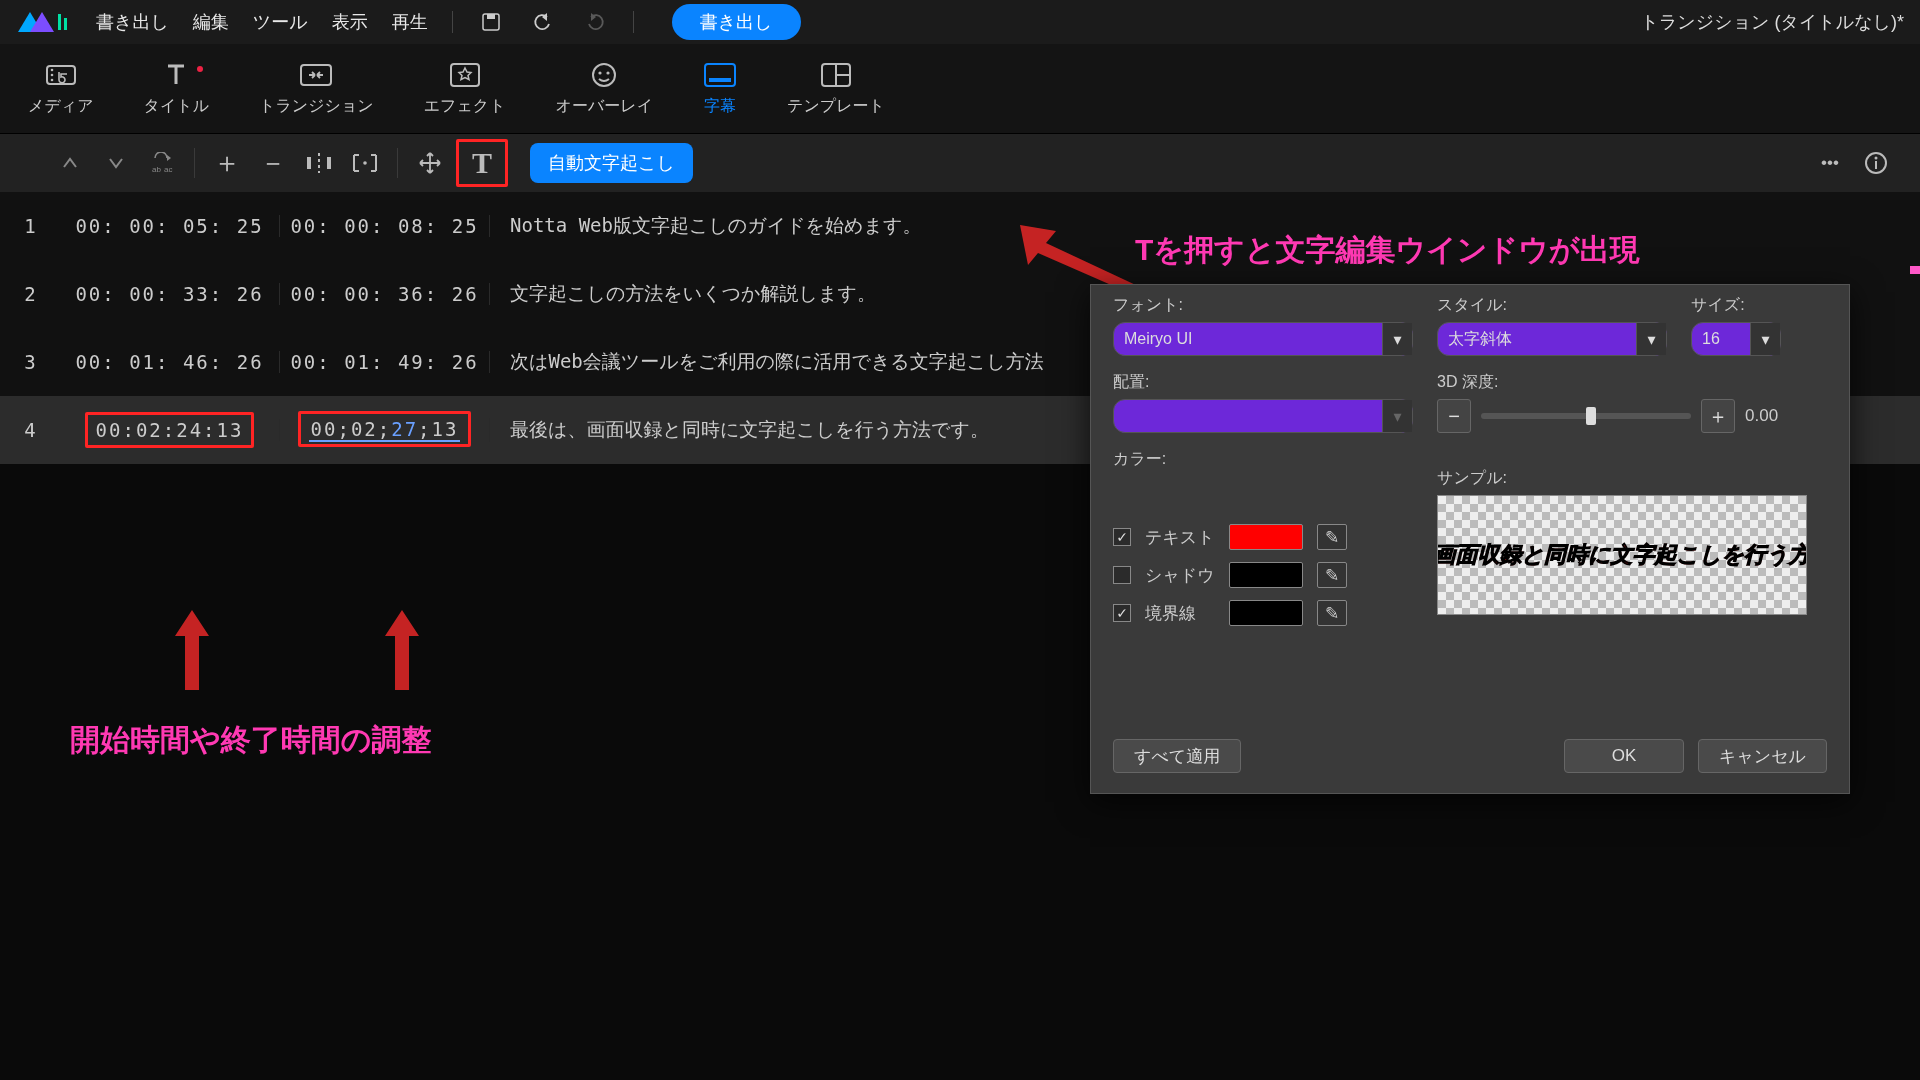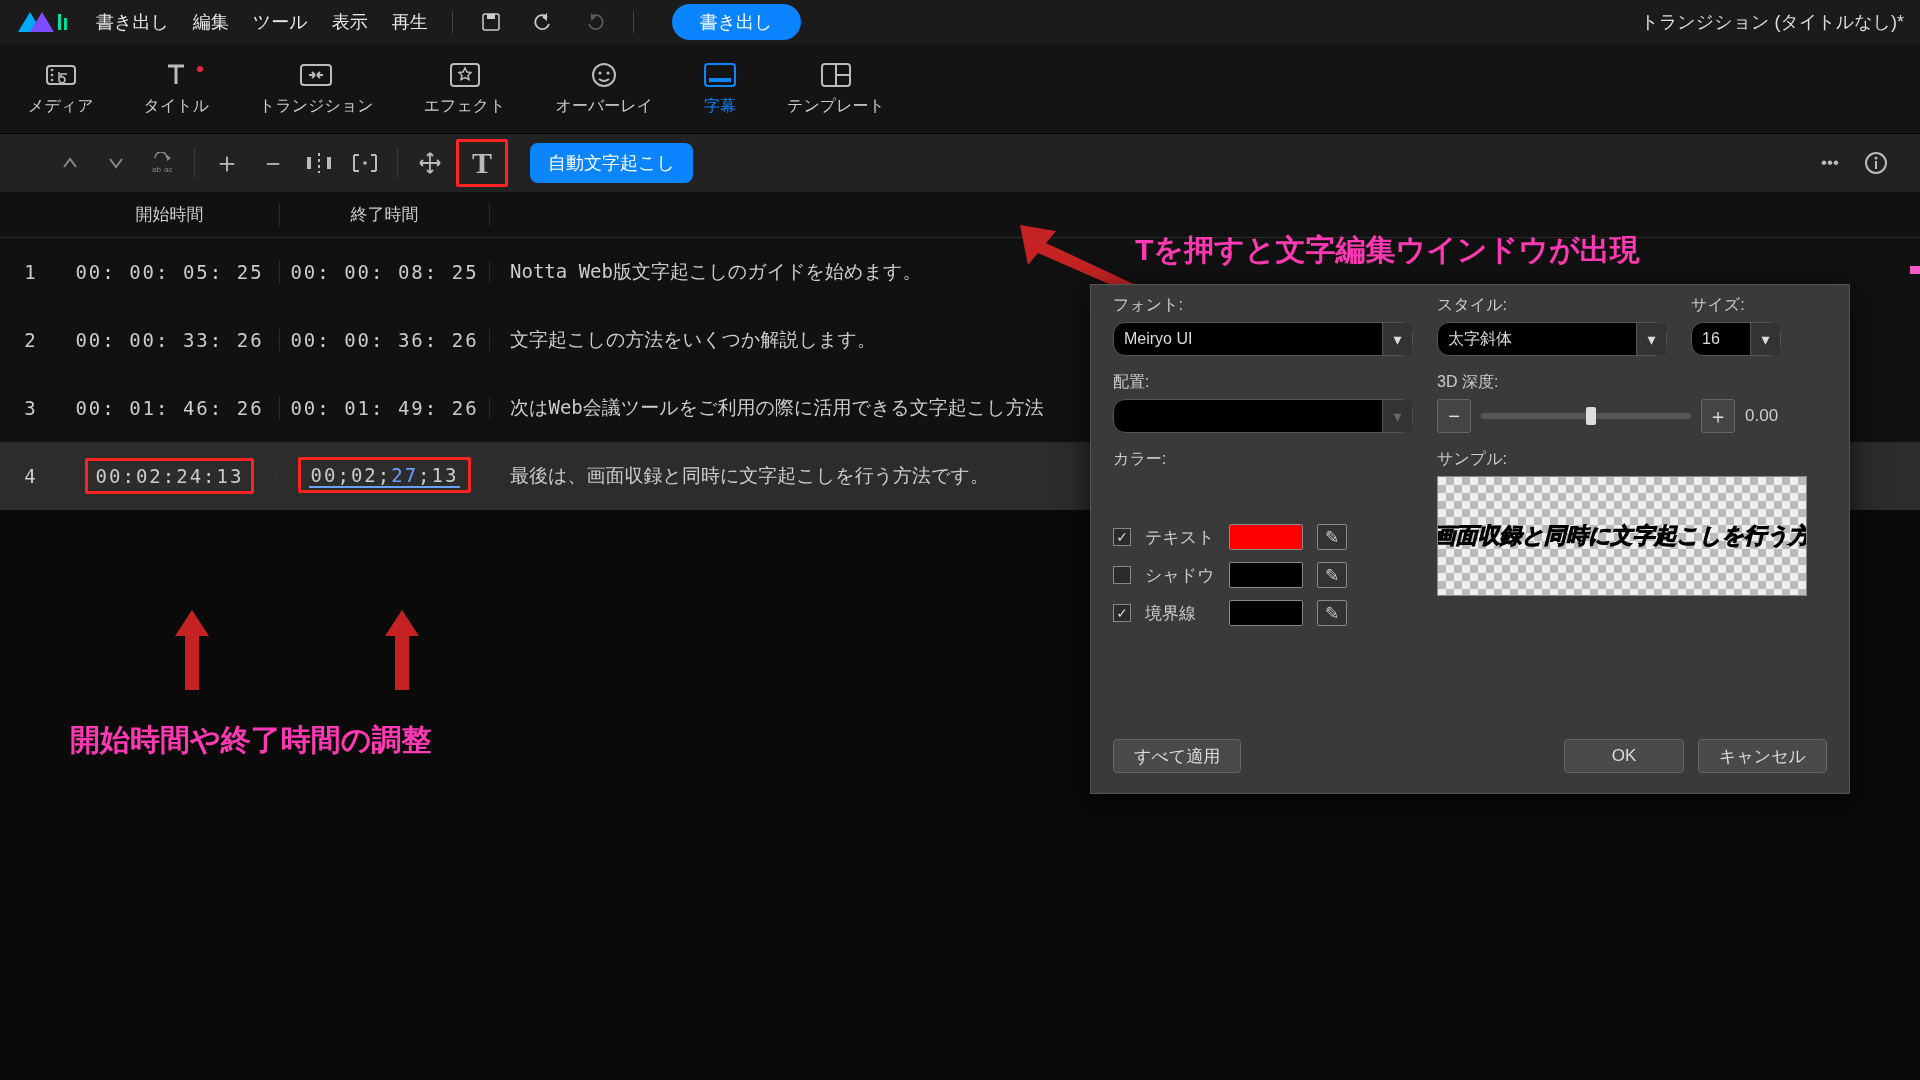--- a/index.html
+++ b/index.html
@@ -122,21 +122,21 @@
   .dlg-title {
     height:44px; display:flex; align-items:center; padding:0 16px;
     color:#ddd; font-size:17px;
   }
   .dlg-close { margin-left:auto; color:#aaa; font-size:22px; cursor:pointer; }
   .dlg-body { padding:10px 22px 0 22px; flex:1; }
   .dlg-row { display:flex; gap:24px; margin-bottom:16px; align-items:flex-end;}
   .field { display:flex; flex-direction:column; gap:6px; }
   .field-label { color:#ccc; font-size:16px; }
   .select {
-    background:#000000; border:1px solid #555; height:34px; border-radius:12px;
+    background:#6d28d9; border:1px solid #555; height:34px; border-radius:12px;
     display:flex; align-items:center; padding:0 10px; color:#ddd; font-size:16px;
     position:relative;
   }
   .select .chev {
     position:absolute; right:0; top:0; width:30px; height:100%;
     display:flex; align-items:center; justify-content:center;
     border-left:1px solid #555; background:#333;
   }
   .font-select { width:300px; }
   .style-select { width:230px; }
@@ -166,20 +166,21 @@
   .swatch {
     width:74px; height:26px; border:1px solid #888; border-radius:2px;
   }
   .picker {
     width:30px; height:26px; border:1px solid #888; background:#333;
     display:flex; align-items:center; justify-content:center; color:#ccc;
     border-radius:2px;
   }
   .sample-area {
     flex:1;
+    margin-top:19px;
   }
   .sample-box {
     width:370px; height:120px; border:1px solid #888;
     background-image:
       linear-gradient(45deg,#bbb 25%,transparent 25%),
       linear-gradient(-45deg,#bbb 25%,transparent 25%),
       linear-gradient(45deg,transparent 75%,#bbb 75%),
       linear-gradient(-45deg,transparent 75%,#bbb 75%);
     background-size:16px 16px;
     background-position:0 0,0 8px,8px -8px,-8px 0;
@@ -367,26 +368,20 @@
   <span class="tb-btn">
       <svg width="24" height="24" viewBox="0 0 24 24">
         <circle cx="12" cy="12" r="10" fill="none" stroke="#bbb" stroke-width="2"></circle>
         <circle cx="12" cy="7" r="1.5" fill="#bbb"></circle>
         <rect x="11" y="10" width="2" height="8" fill="#bbb"></rect>
       </svg>
     </span>
 </div>
 
 <div class="sub-table">
-  <div class="sub-header">
-    <div class="col-idx"></div>
-    <div class="col-start">開始時間</div>
-    <div class="col-end">終了時間</div>
-    <div class="col-text"></div>
-  </div>
 
   <div class="sub-row">
     <div class="col-idx">1</div>
     <div class="col-start tc">00: 00: 05: 25</div>
     <div class="col-end tc">00: 00: 08: 25</div>
     <div class="col-text">Notta Web版文字起こしのガイドを始めます。</div>
   </div>
   <div class="sub-row">
     <div class="col-idx">2</div>
     <div class="col-start tc">00: 00: 33: 26</div>

